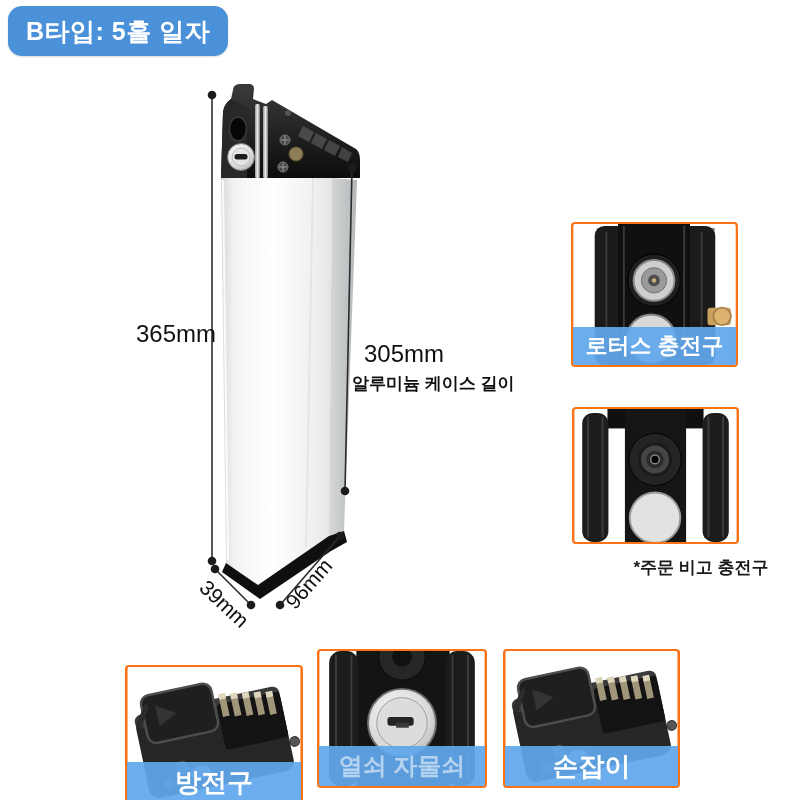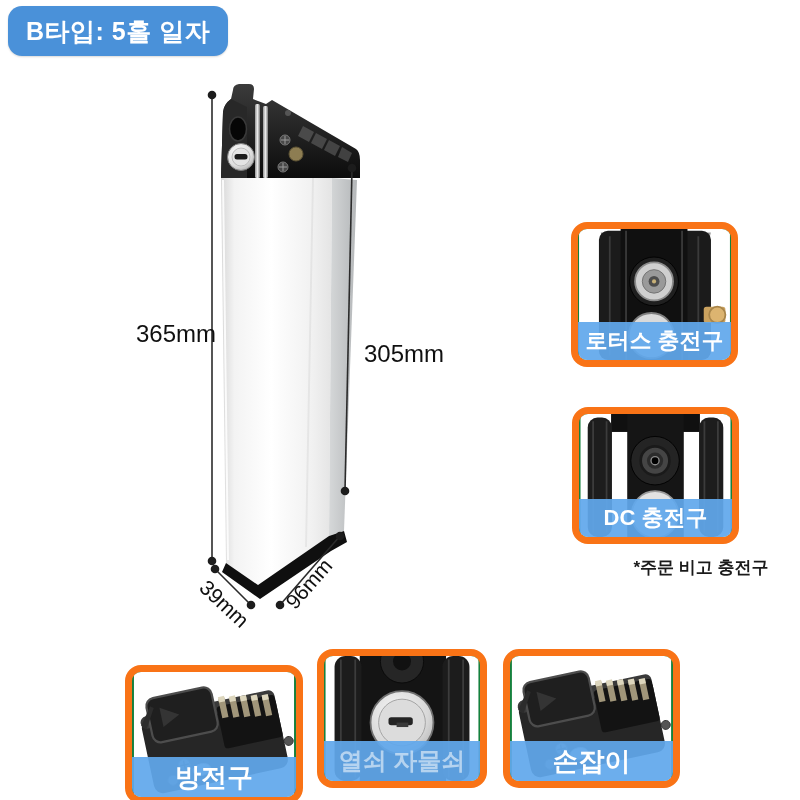--- a/index.html
+++ b/index.html
@@ -16,21 +16,21 @@
   .art{position:absolute;left:0;top:0;width:800px;height:800px;}
   .dim-label{position:absolute;color:#101010;white-space:nowrap;}
   .dim-big{font-size:24px;}
   .dim-caption{font-size:17px;font-weight:bold;}
   .dim-rot{font-size:21px;transform-origin:center center;}
   .note{
     position:absolute;left:657px;top:556px;transform:translateX(-50%);
     font-size:17px;font-weight:bold;color:#1a1a1a;white-space:nowrap;margin-left:44px;
   }
   .card{
-    position:absolute;border:7px solid #f97316;border-radius:16px;background:#15803d;
+    position:absolute;border:2px solid #f97316;border-radius:4px;background:#f97316;
     overflow:hidden;box-sizing:border-box;
   }
   .card svg{position:absolute;left:0;top:0;width:100%;height:100%;}
   .banner{
     position:absolute;left:0;right:0;bottom:0;
     background:rgba(97,168,236,0.93);
     display:flex;align-items:center;justify-content:center;
     color:#ffffff;font-weight:bold;white-space:nowrap;
   }
   .banner-sm{height:38px;font-size:22px;}
@@ -113,20 +113,21 @@
         <circle cx="345" cy="491" r="4.3"></circle>
       <circle cx="215" cy="569" r="4.3"></circle>
         <circle cx="251" cy="605" r="4.3"></circle>
       <circle cx="280" cy="605" r="4.3"></circle>
         <circle cx="340" cy="536" r="4.3"></circle>
     </g>
   </svg>
 
   <div class="dim-label dim-big" style="left:136px;top:300px;margin-top:20px;">365mm</div>
   <div class="dim-label dim-big" style="left:364px;top:340px;">305mm</div>
+  <div class="dim-label dim-caption" style="left:352px;top:372px;">알루미늄 케이스 길이</div>
   <div class="dim-label dim-rot" style="left:224px;top:604px;transform:translate(-50%,-50%) rotate(43deg);">39mm</div>
   <div class="dim-label dim-rot" style="left:309px;top:584px;transform:translate(-50%,-50%) rotate(-49deg);">96mm</div>
 
   <div class="card" style="left:571px;top:222px;width:167px;height:145px;">
     <svg viewBox="0 0 167 145">
       <rect x="0" y="0" width="167" height="145" fill="#ffffff"></rect>
       <path d="M24,4 L50,4 L46,18 L28,18 Z" fill="#9b9b9b"></path>
       <path d="M116,4 L146,4 L142,18 L120,18 Z" fill="#9b9b9b"></path>
       <rect x="22" y="2" width="124" height="143" rx="10" fill="#1b1b1b"></rect>
       <rect x="46" y="0" width="74" height="145" fill="#101010"></rect>
@@ -150,21 +151,20 @@
       <rect x="8" y="4" width="27" height="133" rx="11" fill="#1d1d1d"></rect>
       <rect x="132" y="4" width="27" height="133" rx="11" fill="#1d1d1d"></rect>
       <path d="M14,8 V132 M29,8 V132 M138,8 V132 M153,8 V132" stroke="#3c3c3c" stroke-width="2" fill="none"></path>
       <rect x="52" y="0" width="63" height="137" fill="#151515"></rect>
       <circle cx="83" cy="52" r="27" fill="#242424" stroke="#000"></circle>
       <circle cx="83" cy="52" r="16" fill="#454545" stroke="#1a1a1a" stroke-width="3"></circle>
       <circle cx="83" cy="52" r="9" fill="#2b2b2b"></circle>
       <circle cx="83" cy="52" r="4.5" fill="#000" stroke="#8a8a8a" stroke-width="1.5"></circle>
       <circle cx="83" cy="112" r="26" fill="#e2e2e2" stroke="#9a9a9a" stroke-width="2"></circle>
     </svg>
-    <div class="banner banner-sm">DC 충전구</div>
   </div>
 
   <div class="note">*주문 비고 충전구</div>
 
   <div class="card" style="left:125px;top:649px;width:178px;height:139px;margin-top:16px;">
     <svg viewBox="0 0 178 139">
       <rect x="0" y="0" width="178" height="139" fill="#ffffff"></rect>
       <g transform="rotate(-12 89 80)">
         <rect x="14" y="38" width="152" height="84" rx="10" fill="#262626"></rect>
         <rect x="14" y="34" width="152" height="14" rx="7" fill="#3a3a3a"></rect>

